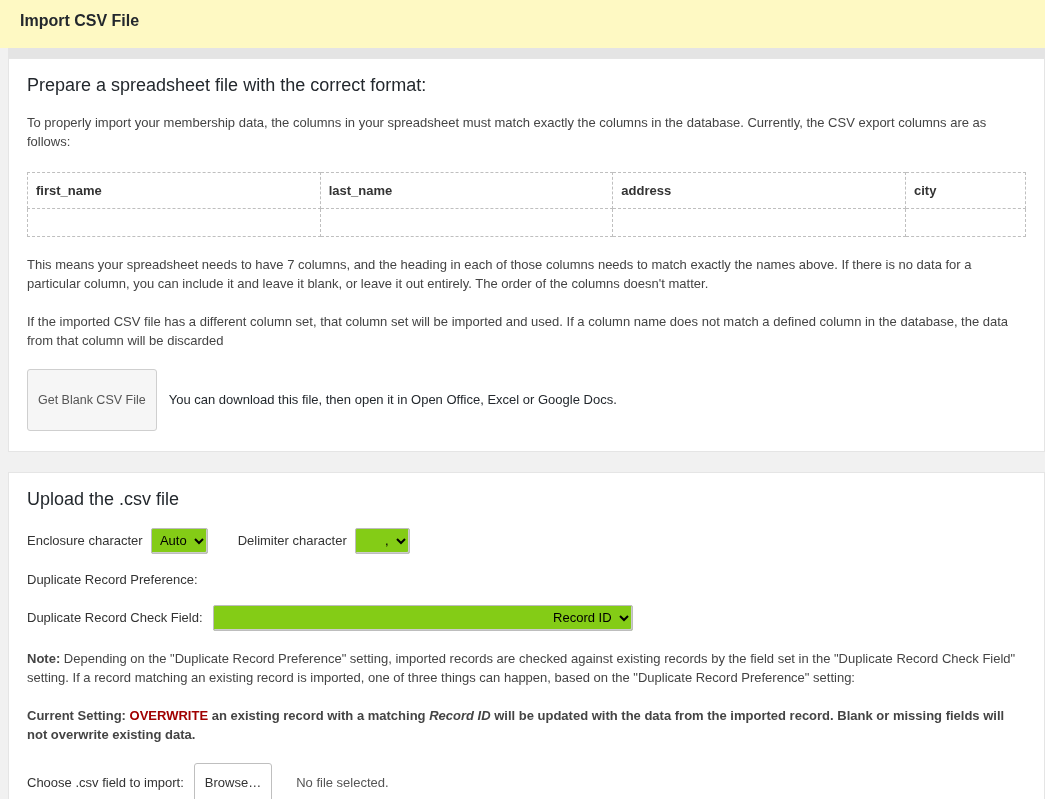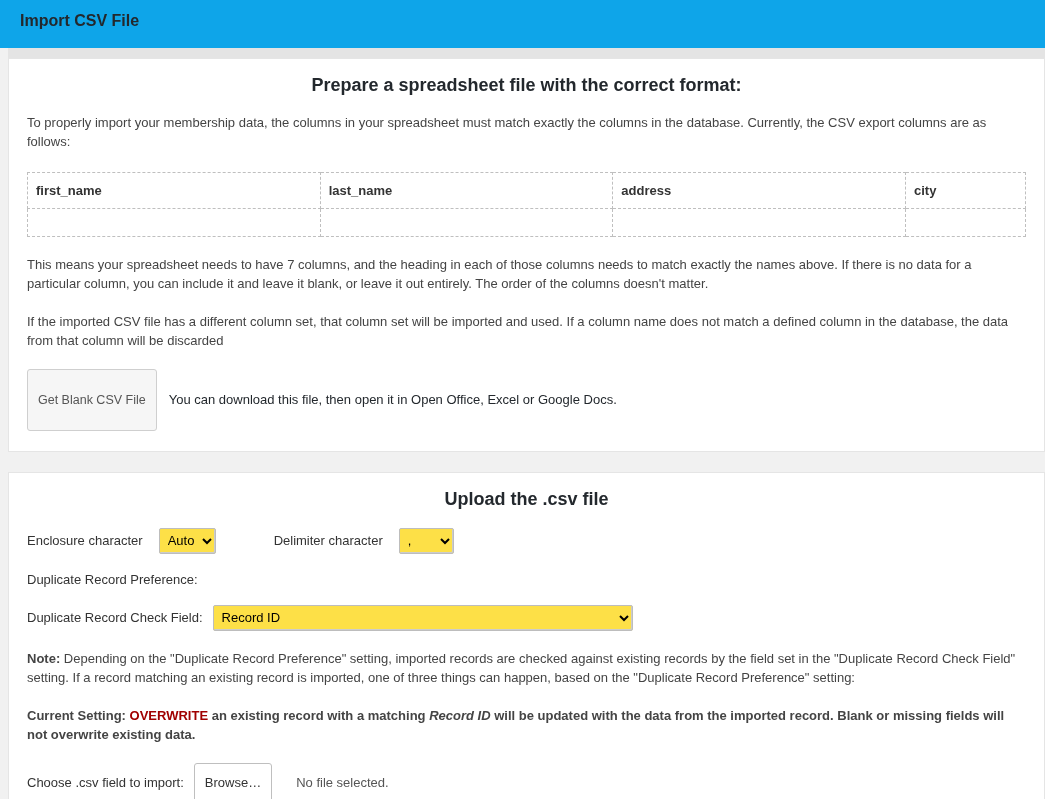--- a/index.html
+++ b/index.html
@@ -5,21 +5,21 @@
   * { box-sizing: border-box; }
   html, body { margin:0; padding:0; }
   body {
     font-family: -apple-system, BlinkMacSystemFont, "Segoe UI", Helvetica, Arial, sans-serif;
     font-size: 13px;
     color: #23282d;
     background: #f1f1f1;
     width: 1045px;
   }
   .page-header {
-    background: #0ea5e9;
+    background: #fef9c3;
     padding: 12px 24px 18px 20px;
     border-bottom: 0;
   }
   .page-header h1 {
     font-size: 16px;
     font-weight: 700;
     margin:0;
     color: #23282d;
   }
   .spacer-bar {
@@ -28,24 +28,23 @@
     margin: 0 0 0 8px;
   }
   .panel {
     background: #fff;
     border: 1px solid #e5e5e5;
     margin: 0 0 20px 8px;
     padding: 16px 18px 20px 18px;
   }
   .panel h2 {
     font-size: 18px;
-    font-weight: 700;
+    font-weight: 400;
     margin:0 0 18px 0;
     color:#23282d;
-    text-align:center;
   }
   .intro {
     font-size: 13px;
     line-height: 1.45;
     color: #444;
     margin: 0 0 20px 0;
   }
   .columns-table { border-collapse: collapse; width: 100%; table-layout: fixed; }
   .columns-table th, .columns-table td {
     border: 1px dashed #bfbfbf;
@@ -72,30 +71,31 @@
   .btn-row { display:flex; align-items:center; gap:12px; }
   .form-row {
     margin: 18px 0;
     display:flex;
     align-items:center;
     flex-wrap: wrap;
     gap: 6px 10px;
     font-size:13px;
     color:#333;
   }
-  .form-row-sep { margin-right: 48px; display:inline-flex; align-items:center; gap:16px; }
+  .form-row-sep { margin-right: 20px; display:inline-flex; align-items:center; gap:8px; }
   label { color:#333; }
   select {
     font-size:13px;
     padding:2px 4px;
     border:1px solid #bdbdbd;
     border-radius:2px;
     height:26px;
-    background:#fde047;
+    background:#84cc16;
     box-shadow: inset -1px -1px 0 #ccc;
+    text-align: right;
   }
   .note-label { font-weight:700; }
   .setting-strong { font-weight:700; }
   .overwrite { color:#a00000; font-weight:700; }
   .italic { font-style: italic; font-weight:700; }
   .browse-btn {
     display:inline-block;
     border:1px solid #bfbfbf;
     border-radius:3px;
     padding: 11px 10px;

